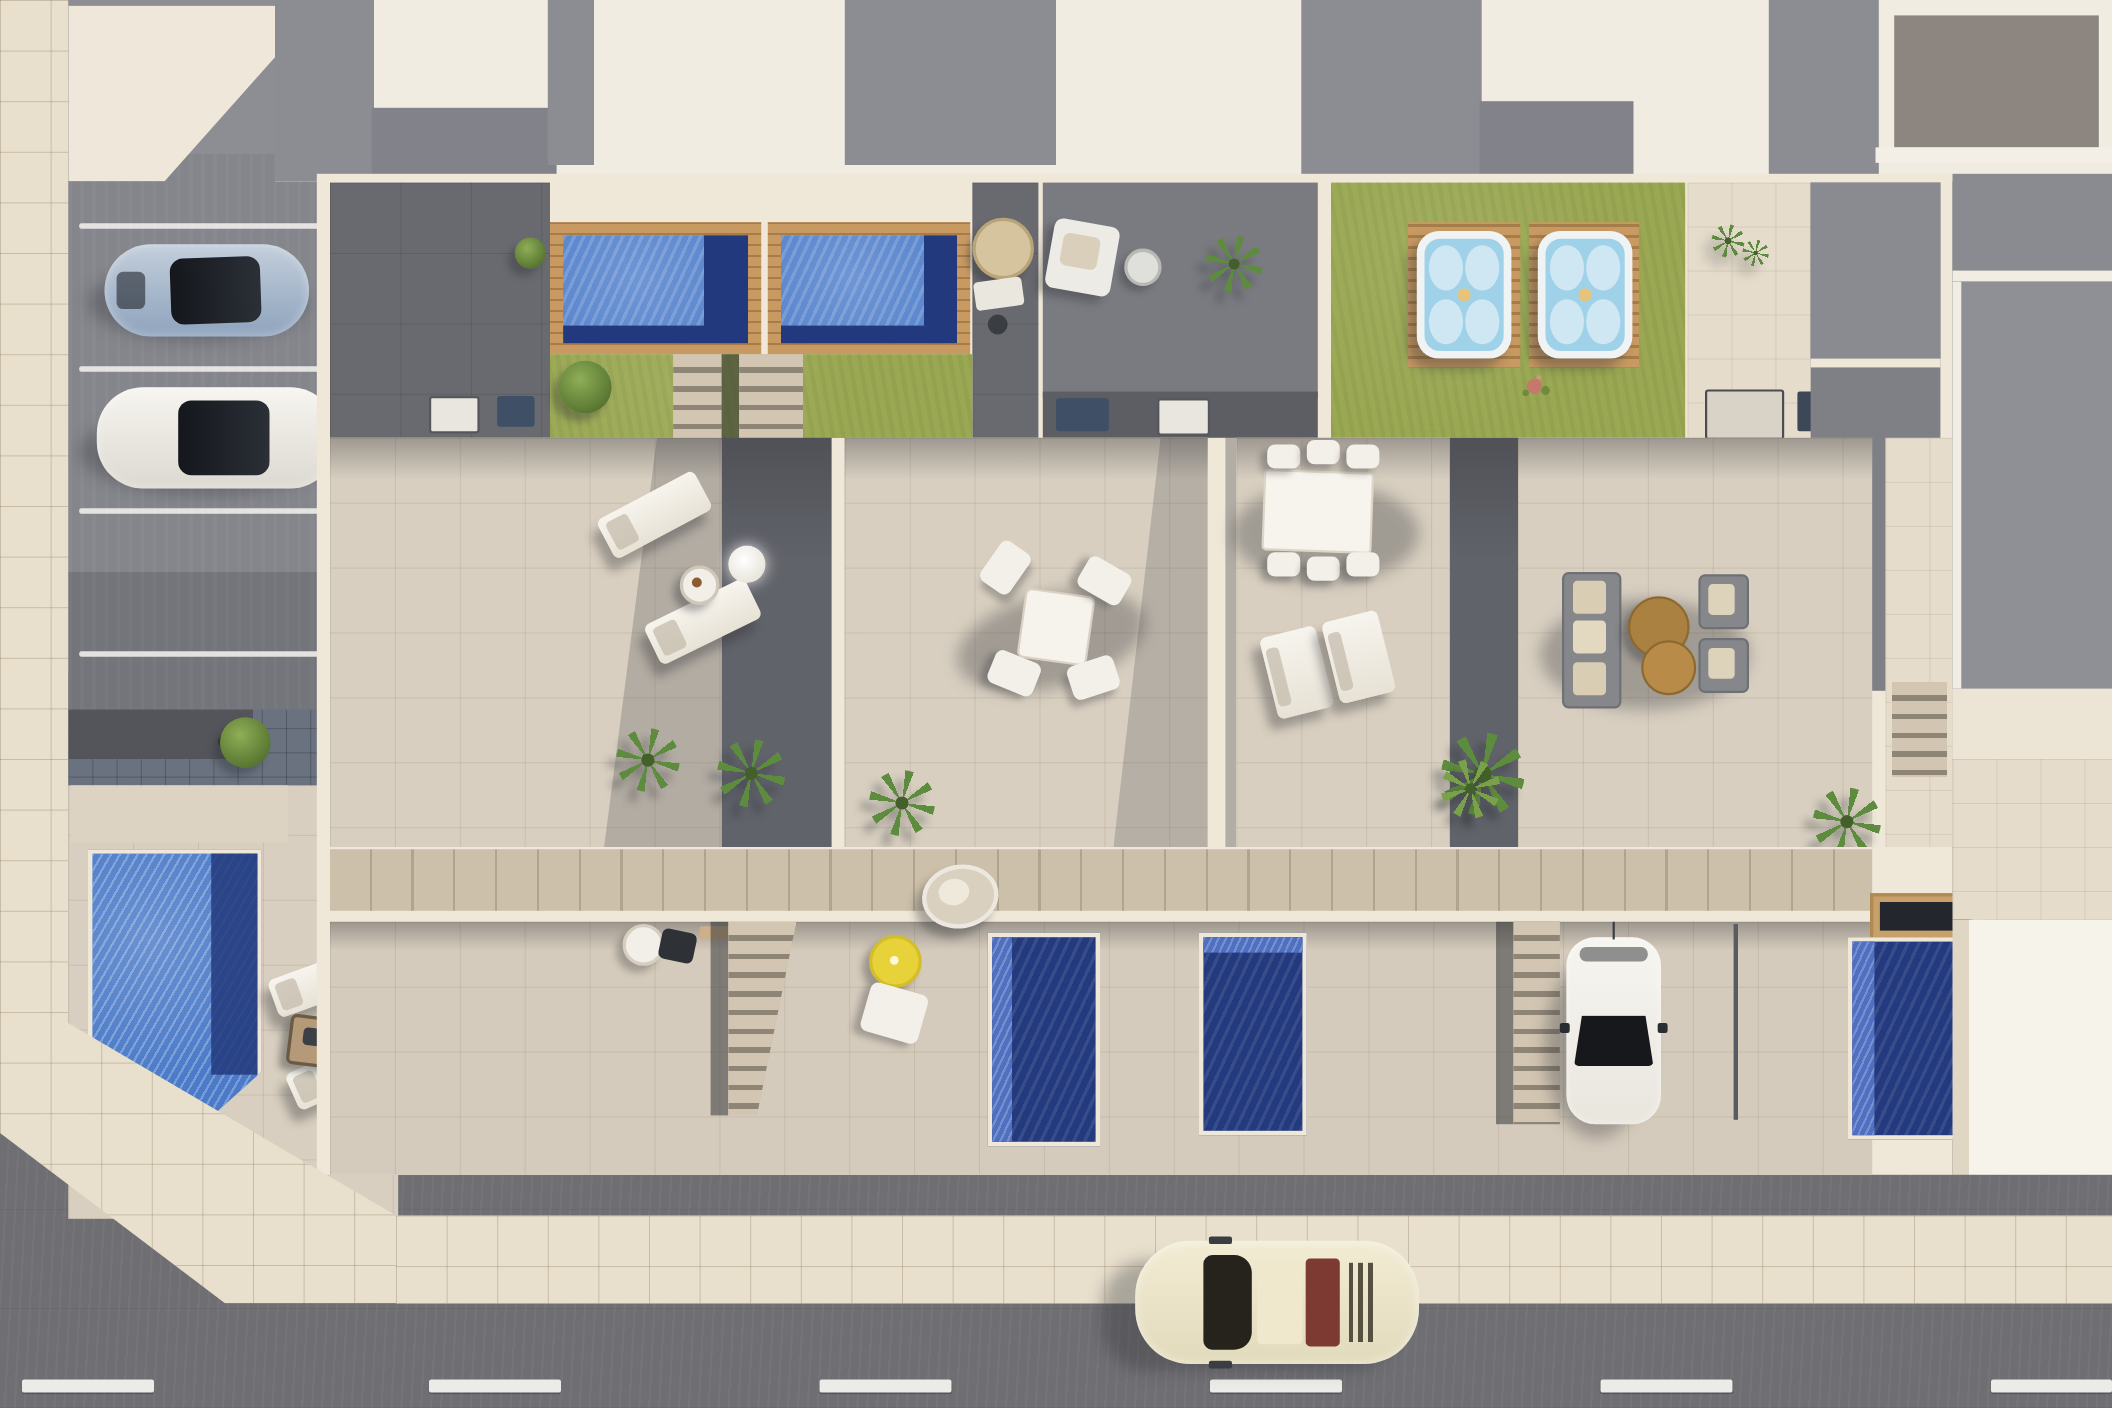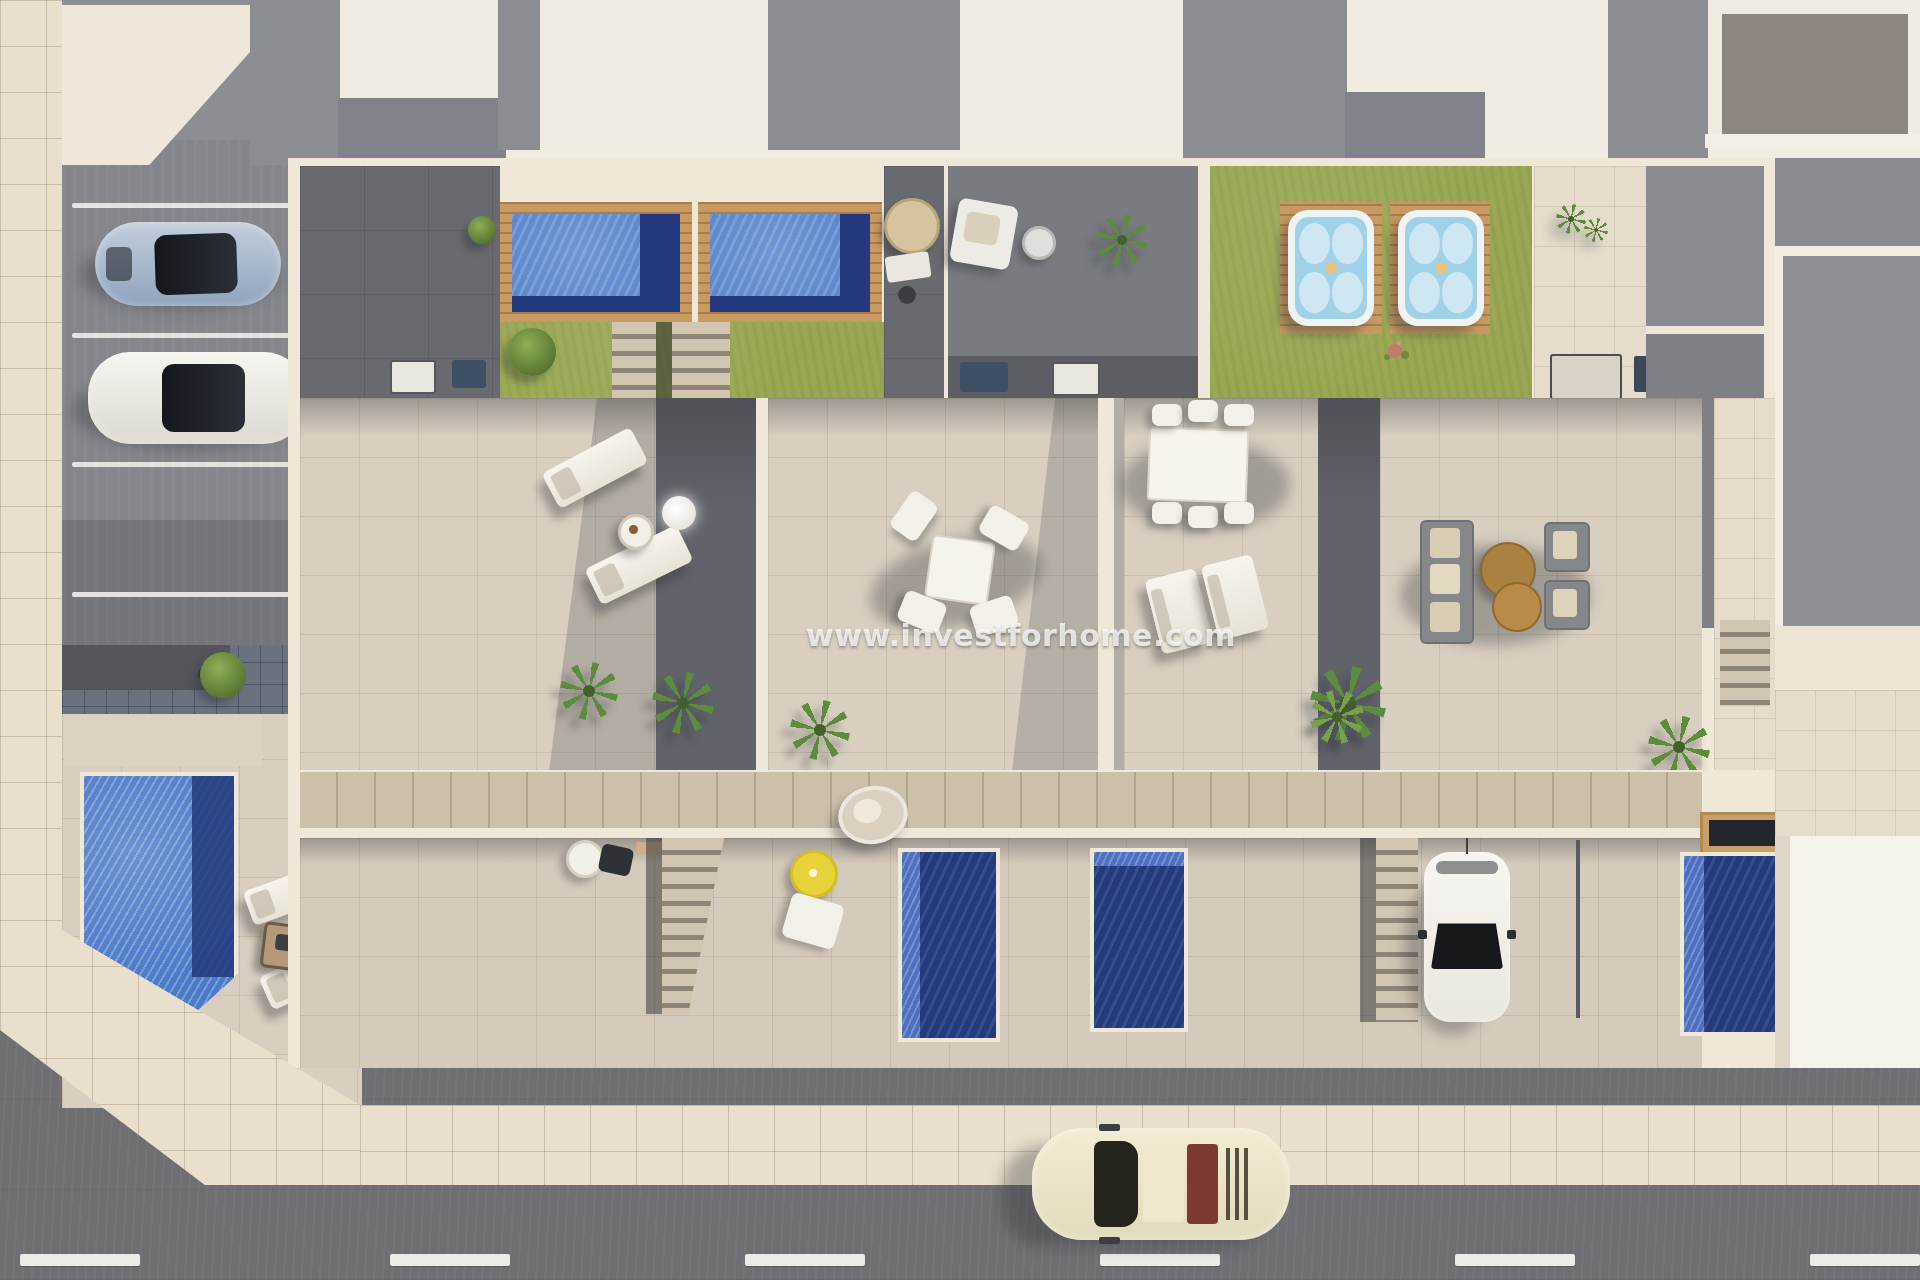--- a/index.html
+++ b/index.html
@@ -323,15 +323,14 @@
   <div class="a shadowE" style="left:1002px;top:1146px;width:265px;height:100px;border-radius:40px;"></div>
   <div class="a" style="left:1032px;top:1128px;width:258px;height:112px;background:linear-gradient(180deg,#f2ecd4,#e2dabb);border-radius:50px;box-shadow:inset 0 0 10px rgba(255,255,255,.55);">
     <div class="a" style="left:24%;top:12%;width:17%;height:76%;background:#26221c;border-radius:8px 16px 16px 8px;"></div>
     <div class="a" style="left:43%;top:16%;width:16%;height:68%;background:#efe8cd;border-radius:4px;"></div>
     <div class="a" style="left:60%;top:14%;width:12%;height:72%;background:#7c3a33;border-radius:4px;"></div>
     <div class="a" style="left:75%;top:18%;width:9%;height:64%;background:repeating-linear-gradient(90deg,#55503f 0 4px,rgba(0,0,0,0) 4px 9px);"></div>
     <div class="a" style="left:26%;top:-4%;width:8%;height:7%;background:#3a3d42;border-radius:2px;"></div>
     <div class="a" style="left:26%;top:97%;width:8%;height:7%;background:#3a3d42;border-radius:2px;"></div>
   </div>
 
-  <div class="a watermark" style="left:806px;top:618px;">www.investforhome.com</div>
 
 </div>
 
 </body></html>

